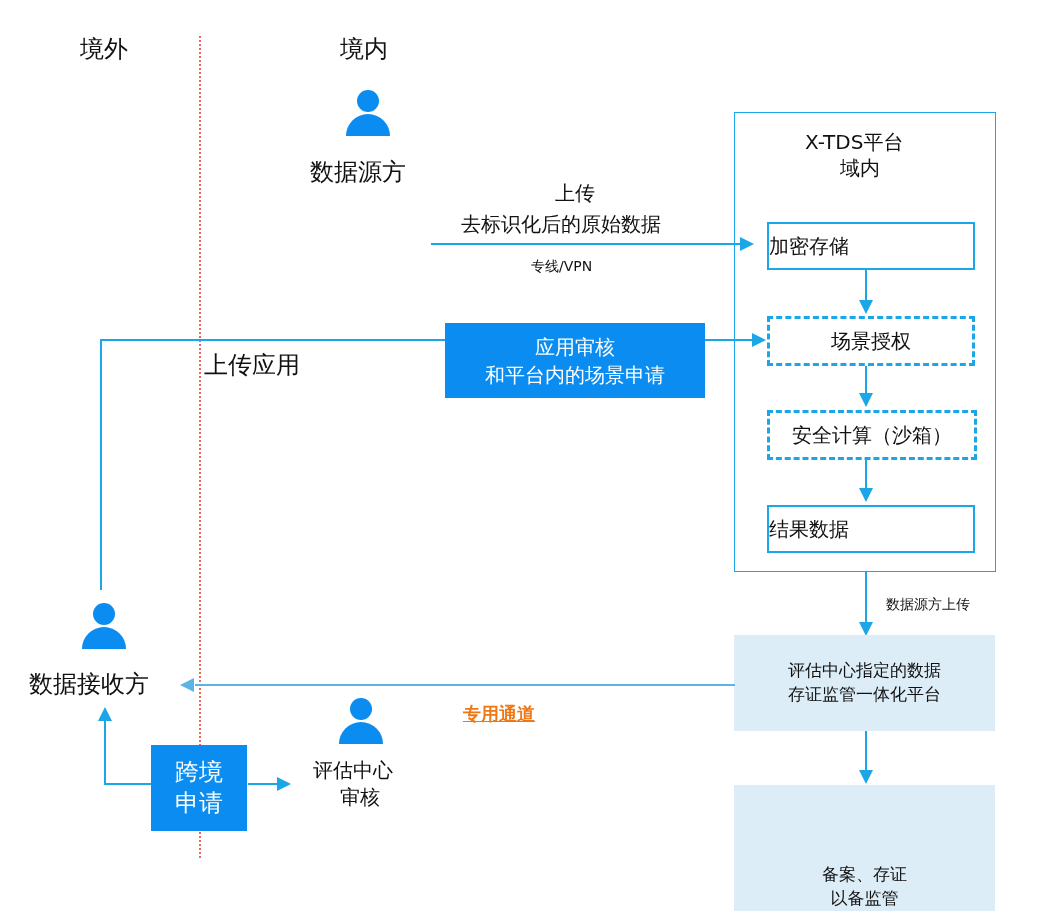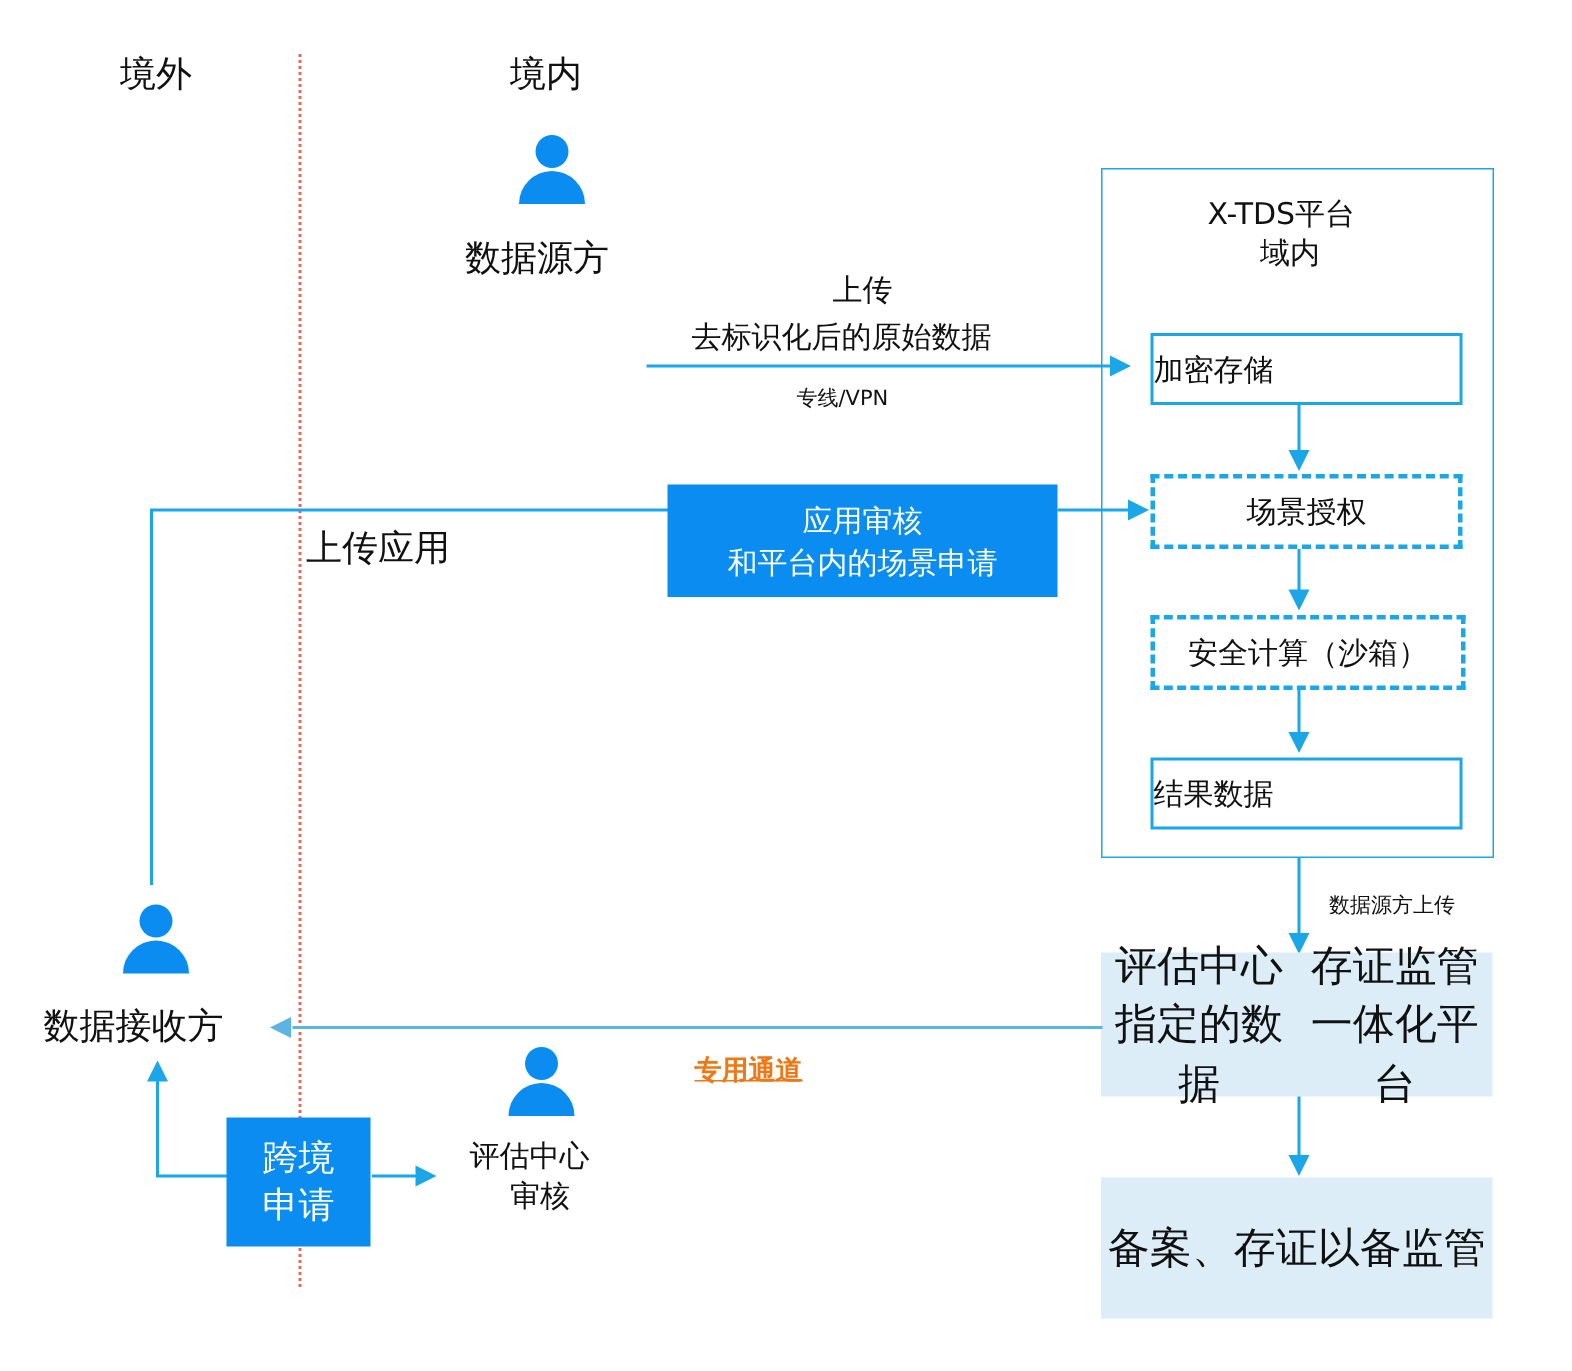--- a/index.html
+++ b/index.html
@@ -15,21 +15,21 @@
   .arrow-r { position: absolute; width: 0; height: 0; border-top: 7px solid transparent; border-bottom: 7px solid transparent; border-left: 14px solid #1ba6e8; }
   .arrow-l { position: absolute; width: 0; height: 0; border-top: 7px solid transparent; border-bottom: 7px solid transparent; border-right: 14px solid #5cb4e4; }
   .arrow-d { position: absolute; width: 0; height: 0; border-left: 7px solid transparent; border-right: 7px solid transparent; border-top: 14px solid #1ba6e8; }
   .arrow-u { position: absolute; width: 0; height: 0; border-left: 7px solid transparent; border-right: 7px solid transparent; border-bottom: 14px solid #1ba6e8; }
   .person { position: absolute; width: 44px; height: 46px; }
   .person .head { position: absolute; left: 11px; top: 0; width: 22px; height: 22px; border-radius: 50%; background: #0a8cf0; }
   .person .body { position: absolute; left: 0; top: 24px; width: 44px; height: 22px; background: #0a8cf0; border-radius: 22px 22px 0 0; }
   .solid-box { position: absolute; border: 2px solid #1ba6e8; background: #fff; display: flex; align-items: center; justify-content: flex-start; font-size: 20px; box-sizing: border-box; }
   .dash-box { position: absolute; border: 3px dashed #1ba6e8; background: #fff; display: flex; align-items: center; justify-content: center; font-size: 20px; box-sizing: border-box; }
   .blue-box { position: absolute; background: #0a8cf0; color: #fff; display: flex; flex-direction: column; align-items: center; justify-content: center; text-align: center; box-sizing: border-box; }
-  .light-box { position: absolute; background: #dcedf8; display: flex; align-items: center; justify-content: center; text-align: center; font-size: 28px; line-height: 1.4; }
+  .light-box { position: absolute; background: #dcedf8; display: flex; flex-direction: column; align-items: center; justify-content: center; text-align: center; font-size: 17px; line-height: 1.4; }
 </style>
 </head>
 <body>
 
 <div class="abs" style="left:199px; top:36px; width:0; height:822px; border-left:2px dotted #e8695a;"></div>
 
 <div class="txt big" style="left:80px; top:34px;">境外</div>
 <div class="txt big" style="left:340px; top:34px;">境内</div>
 
 <div class="person" style="left:346px; top:90px;">
@@ -86,21 +86,21 @@
 <div class="txt sm" style="left:886px; top:596px;">数据源方上传</div>
 
 <div class="light-box" style="left:734px; top:635px; width:261px; height:96px;">
   <span>评估中心指定的数据</span>
   <span>存证监管一体化平台</span>
 </div>
 
 <div class="line-v" style="left:865px; top:731px; height:40px;"></div>
 <div class="arrow-d" style="left:859px; top:770px;"></div>
 
-<div class="light-box" style="left:734px; top:785px; width:261px; height:94px;">
+<div class="light-box" style="left:734px; top:785px; width:261px; height:126px;justify-content:flex-end;">
   <span>备案、存证</span>
   <span>以备监管</span>
 </div>
 
 <div class="abs" style="left:195px; top:684px; width:540px; height:1.5px; background:#5cb4e4;"></div>
 <div class="arrow-l" style="left:180px; top:678px;"></div>
 <div class="txt" style="left:463px; top:703px; font-size:18px; font-weight:bold; color:#f07814; text-decoration:underline;">专用通道</div>
 
 <div class="person" style="left:82px; top:603px;">
   <div class="head"></div>

